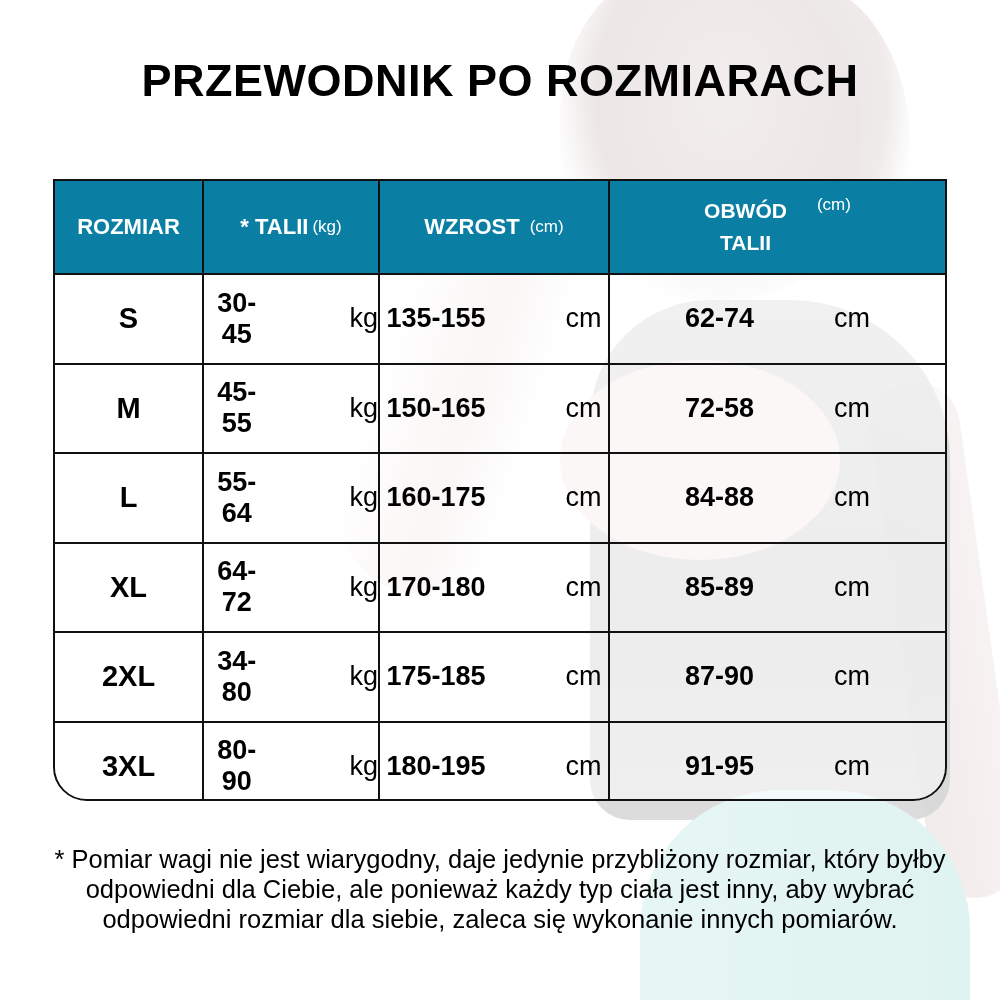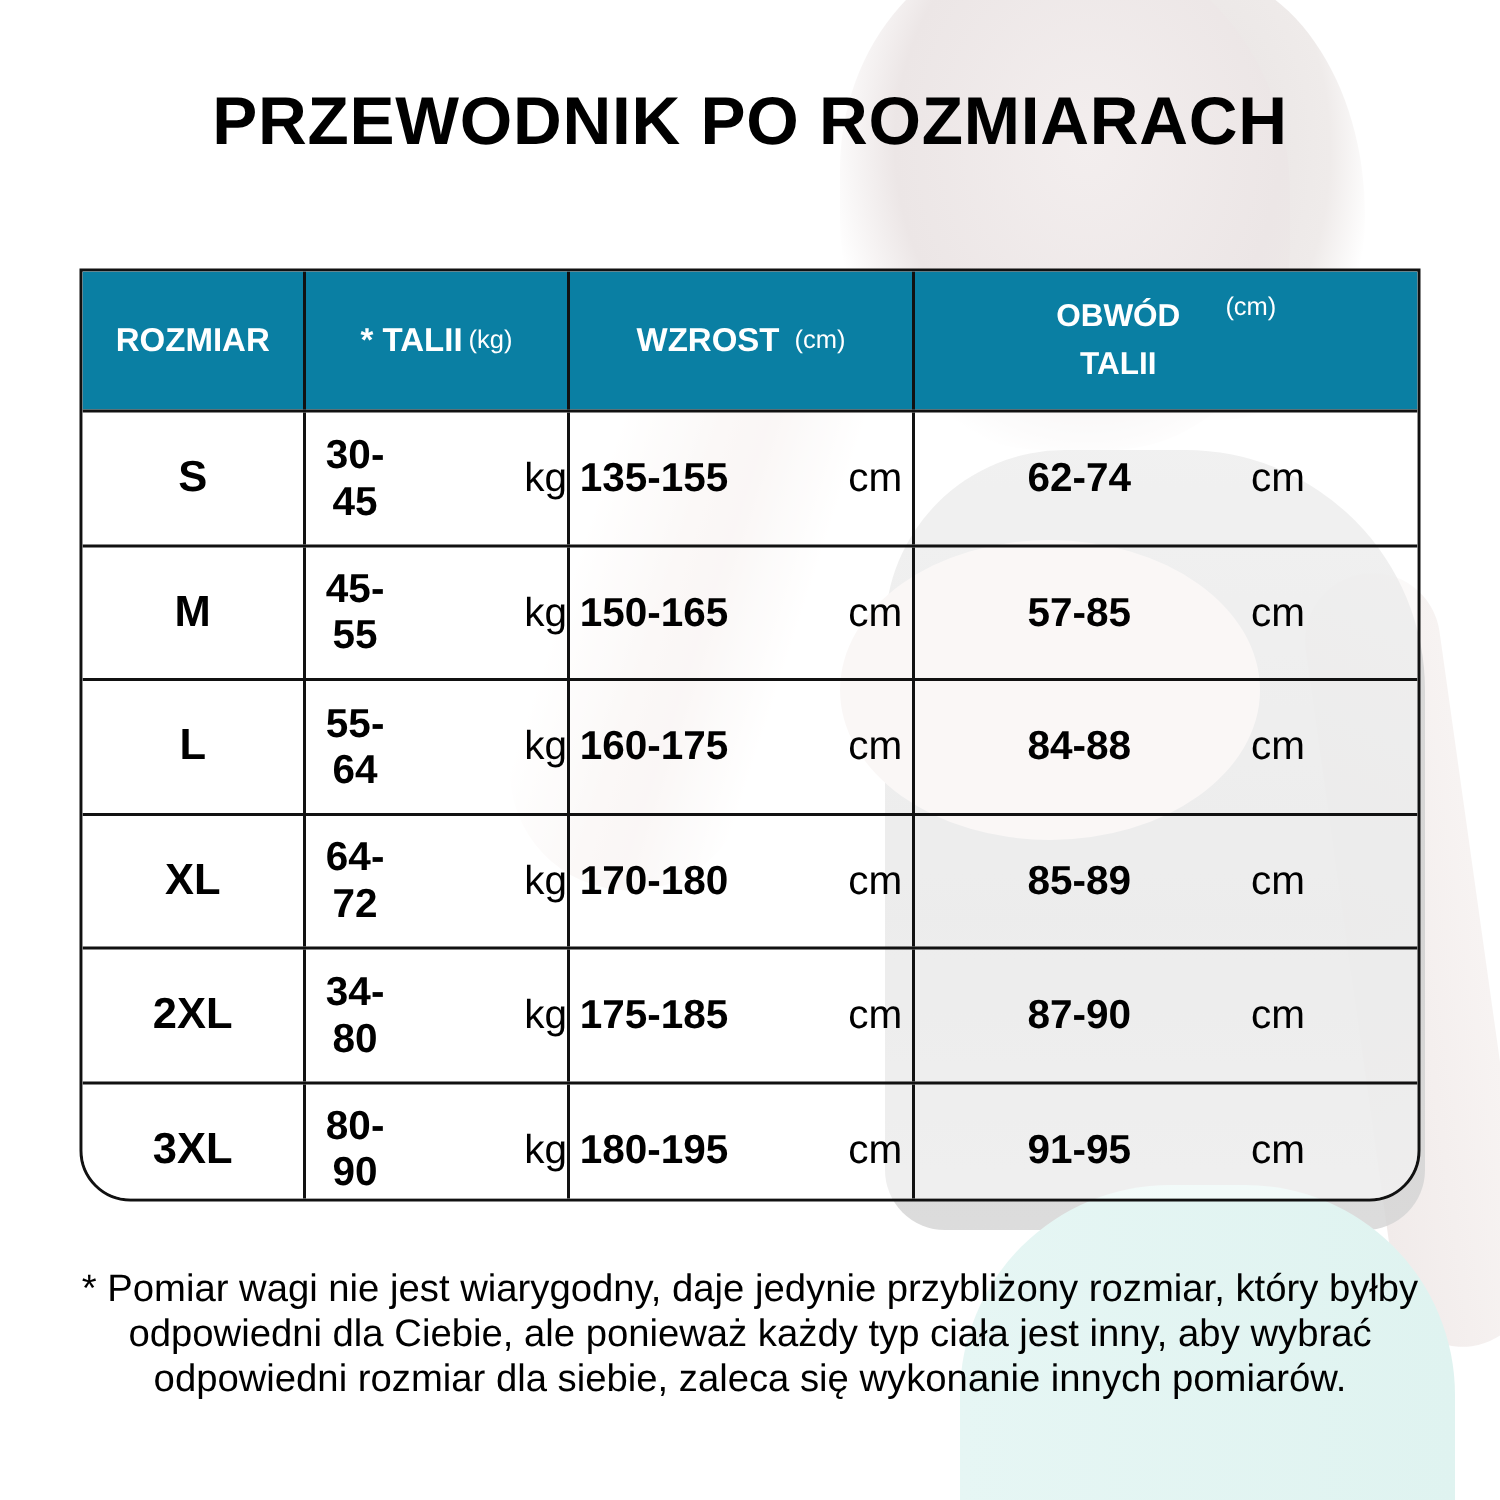--- a/index.html
+++ b/index.html
@@ -157,21 +157,21 @@
     <div class="cell c1 size">M</div>
     <div class="cell c2 val">
         <span class="num">45-55</span>
         <span class="u">kg</span>
       </div>
     <div class="cell c3 val">
         <span class="num">150-165</span>
         <span class="u">cm</span>
       </div>
     <div class="cell c4 val">
-        <span class="num">57-85</span>
+        <span class="num">72-58</span>
         <span class="u">cm</span>
       </div>
   </div>
 
   <div class="row body">
     <div class="cell c1 size">L</div>
     <div class="cell c2 val">
         <span class="num">55-64</span>
         <span class="u">kg</span>
       </div>

